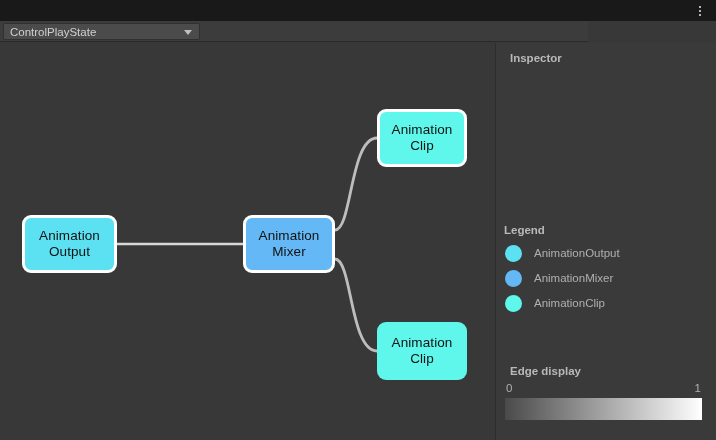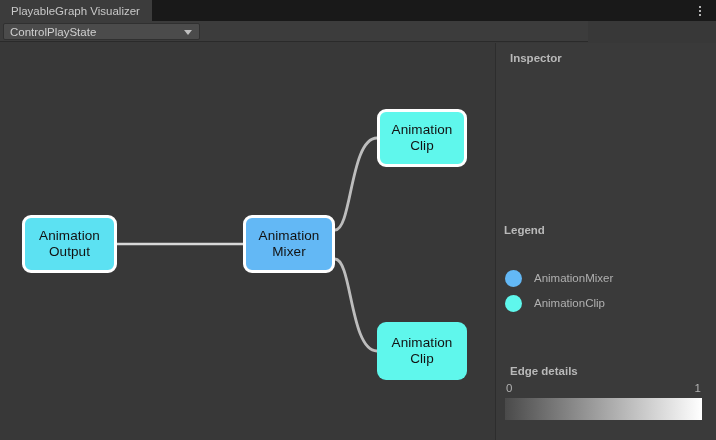--- a/index.html
+++ b/index.html
@@ -128,23 +128,20 @@
   }
   .grad-labels .lo{position:absolute;left:1px;top:0;}
   .grad-labels .hi{position:absolute;right:1px;top:0;}
 </style>
 </head>
 <body>
 
 <div class="app">
 
   <div class="tabbar">
-    <div class="tab">
-      <span>PlayableGraph Visualizer</span>
-    </div>
     <div class="kebab">
       <i></i>
       <i></i>
       <i></i>
     </div>
   </div>
 
   <div class="toolbar">
     <div class="dropdown">
       <span>ControlPlayState</span>
@@ -174,33 +171,37 @@
     <div class="node" style="left:377px;top:279px;width:90px;height:58px;background:#5ff7ec;">Animation
 Clip</div>
   </div>
 
   <div class="panel">
 
     <div class="panel-title" style="left:14px;top:9px;">Inspector</div>
 
     <div class="panel-title" style="left:8px;top:181px;">Legend</div>
 
+    <div class="legend-row" style="top:198px;">
+      <span class="swatch" style="background:#5ce1f2;"></span>
+      <span class="legend-label">AnimationOutput</span>
+    </div>
 
     <div class="legend-row" style="top:248px;">
       <span class="swatch" style="background:#5ff7ec;"></span>
       <span class="legend-label">AnimationClip</span>
     </div>
 
     <div class="legend-row" style="top:223px;">
       <span class="swatch" style="background:#63b8f5;"></span>
       <span class="legend-label">AnimationMixer</span>
     </div>
 
 
-    <div class="panel-title" style="left:14px;top:322px;">Edge details</div>
+    <div class="panel-title" style="left:14px;top:322px;">Edge display</div>
 
     <div class="grad-labels" style="top:339px;">
       <span class="lo">0</span>
       <span class="hi">1</span>
     </div>
 
     <div class="gradient-scale" style="top: 355px; background: linear-gradient(to right, rgb(74, 74, 74), rgb(255, 255, 255));"></div>
   </div>
 
 </div>

